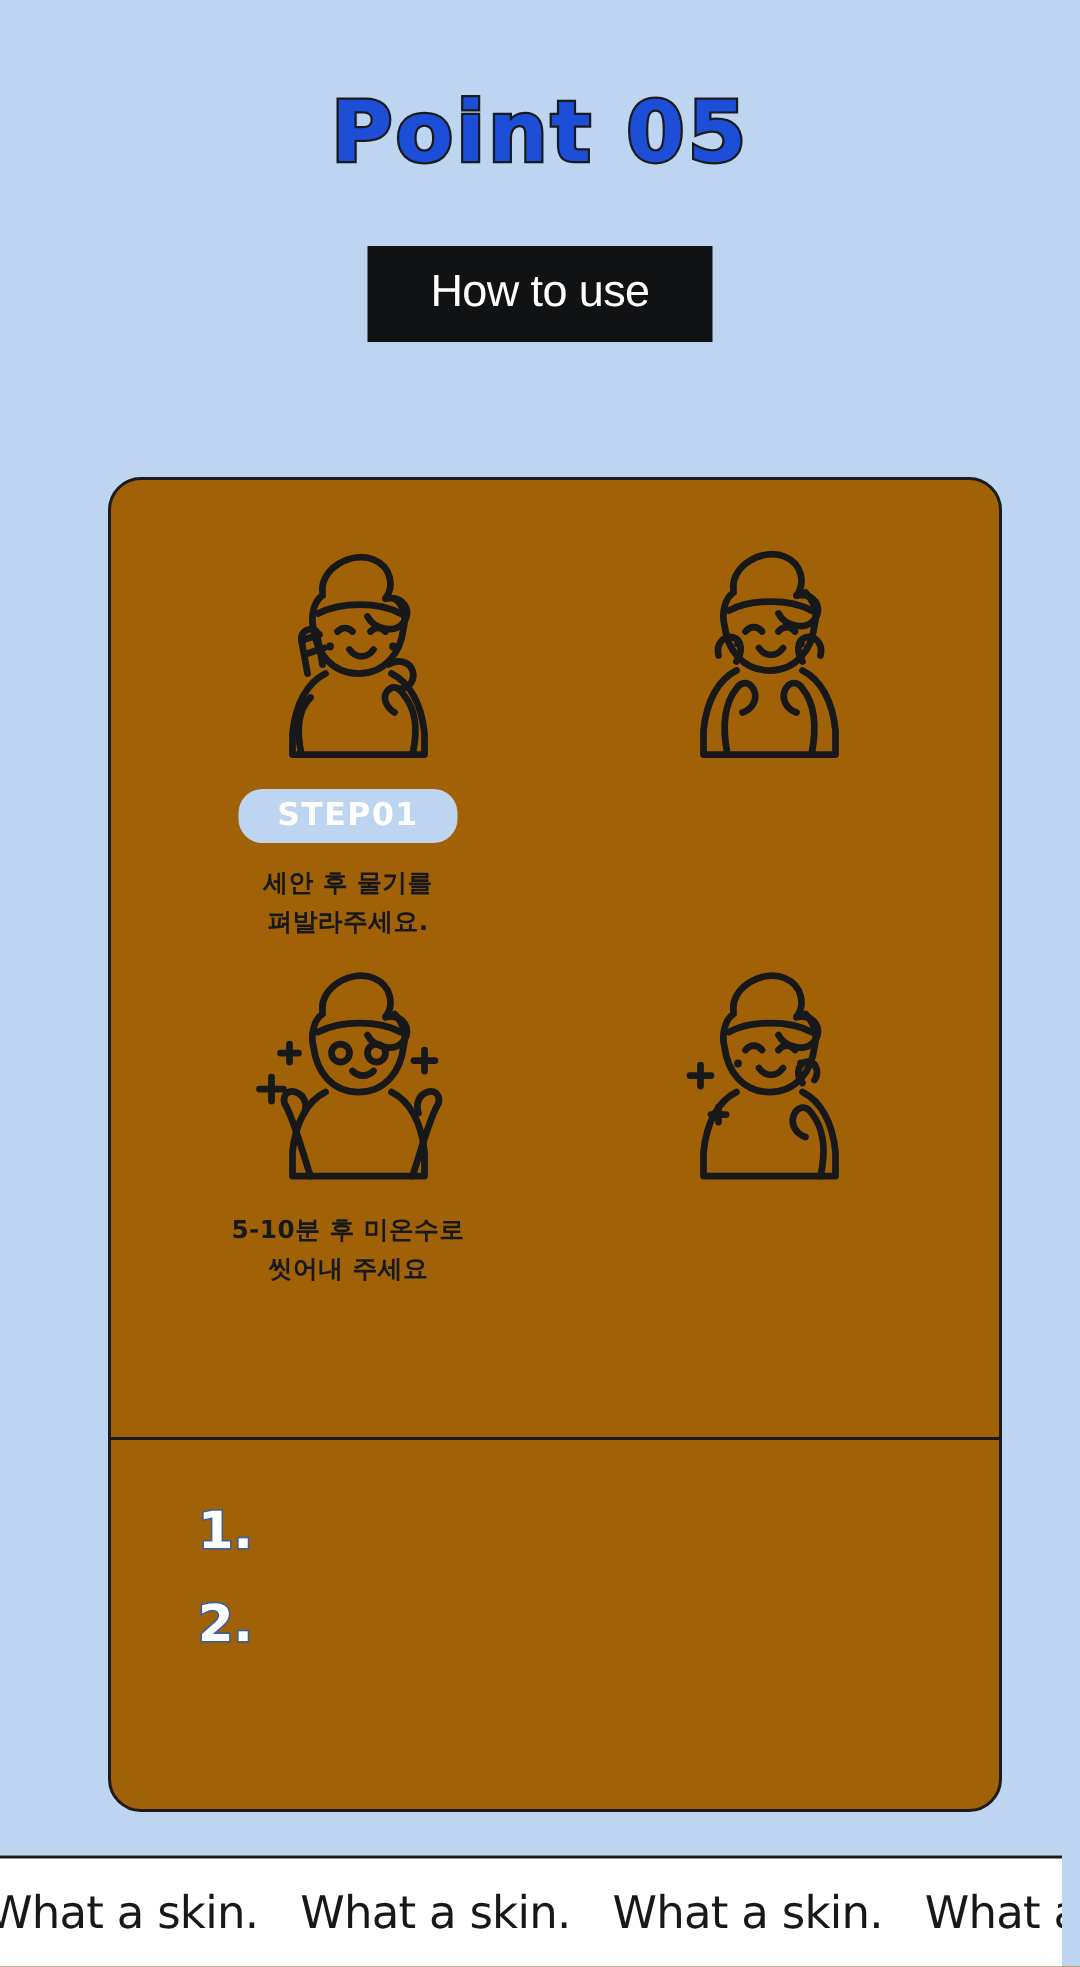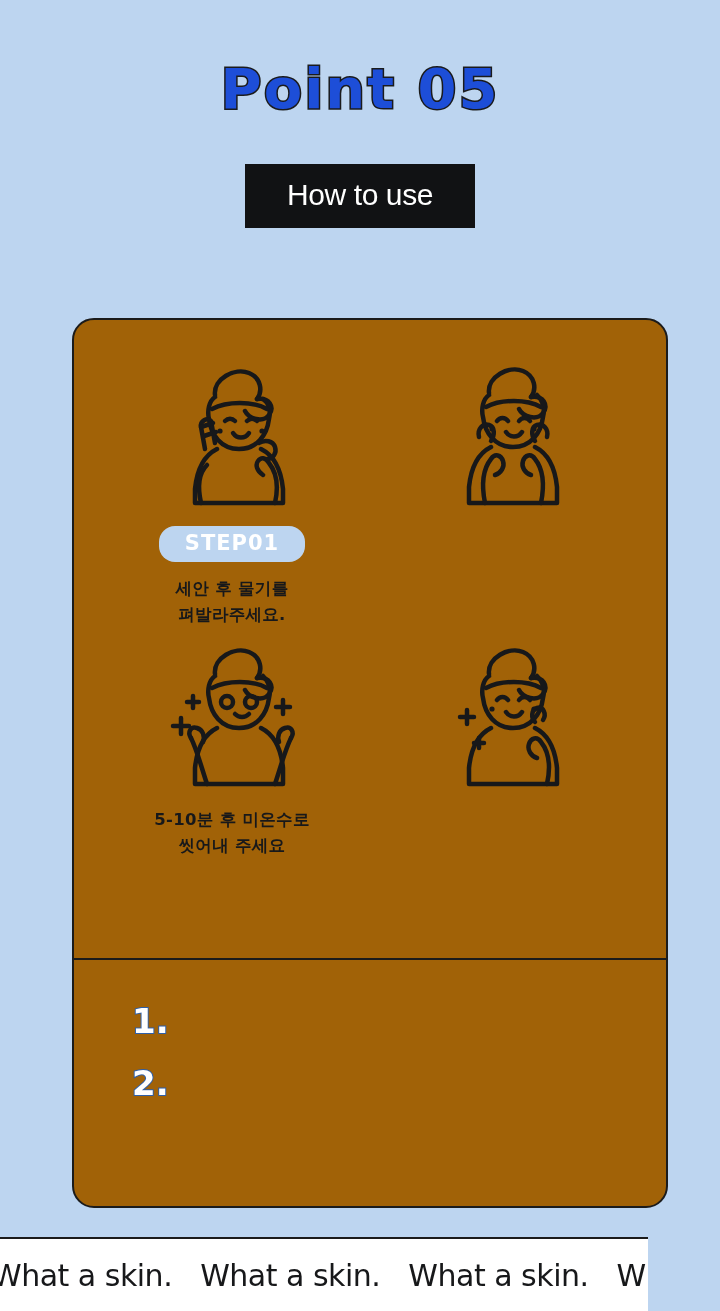--- a/index.html
+++ b/index.html
@@ -144,21 +144,21 @@
   }
   .note-text .small {
     font-size: 13px;
   }
 
   
   .marquee {
     position: absolute;
     left: 0;
     bottom: 0;
-    width: 648px;
+    width: 708px;
     height: 72px;
     background: #ffffff;
     border-top: 2px solid #1b1b1b;
     display: flex;
     align-items: center;
     overflow: hidden;
     white-space: nowrap;
   }
   .marquee span {
     font-family: "DejaVu Sans", sans-serif;

